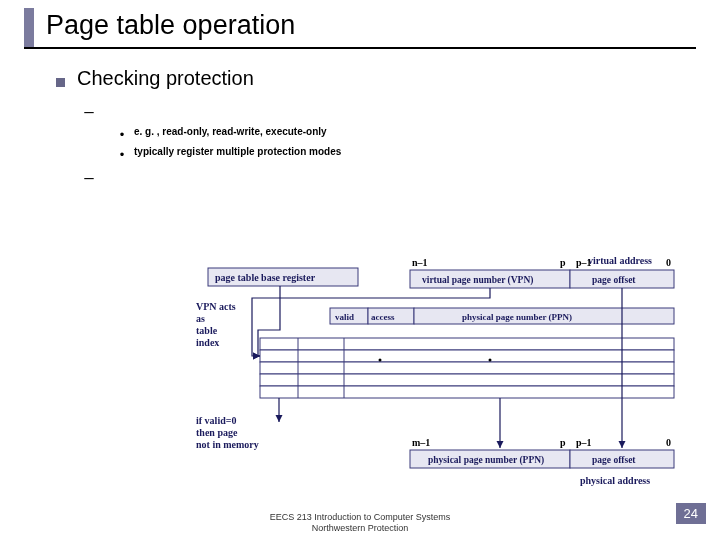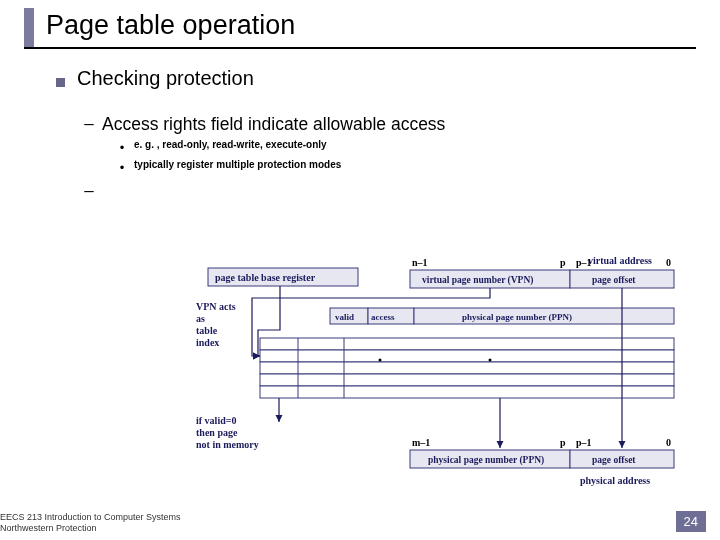--- a/index.html
+++ b/index.html
@@ -30,47 +30,47 @@
   .title-underline {
     height: 2px;
     background: #000;
     margin: 0 24px 0 24px;
   }
   .content {
     padding: 18px 40px 0 56px;
     font-size: 16px;
     color: #000;
   }
-  .b1 { display:flex; align-items:center; margin-bottom:24px; }
+  .b1 { display:flex; align-items:center; margin-bottom:12px; }
   .b1 .sq { width:9px; height:9px; background:#666688; margin-top:7px; margin-right:12px; flex-shrink:0; }
   .b1 .txt { font-size:20px; }
   .b2 { display:flex; align-items:flex-start; margin:4px 0 4px 28px; }
   .b2 .dash { width:10px; text-align:center; margin-right:8px; font-size:17px; }
   .b2 .txt { font-size:17.5px; }
   .b3 { display:flex; align-items:flex-start; margin:2px 0 2px 62px; }
   .b3 .dot { width:8px; text-align:center; margin-right:8px; font-size:13px; line-height:18px; }
   .b3 .txt { font-size:10px; font-weight:bold; }
   .diagram-wrap {
     position:absolute;
     left:170px; top:252px;
     width:510px; height:248px;
   }
   .footer {
     position:absolute;
     bottom:6px;
     width:100%;
-    text-align:left;
+    text-align:center;
     font-size:9px;
     color:#333;
     line-height:1.2;
   }
   .pagenum {
     position:absolute;
     right:14px;
-    bottom:8px;
+    bottom:16px;
     background:#6f6f95;
     color:#fff;
     font-size:13px;
     padding:3px 8px;
   }
 </style>
 </head>
 <body>
 
 <div class="title-row">
@@ -79,21 +79,20 @@
 </div>
 <div class="title-underline"></div>
 
 <div class="content">
   <div class="b1">
     <div class="sq"></div>
     <div class="txt">Checking protection</div>
   </div>
   <div class="b2">
     <div class="dash">–</div>
-    <div class="txt">Access rights field indicate allowable access</div>
   </div>
   <div class="b3">
     <div class="dot">•</div>
     <div class="txt">e. g. , read-only, read-write, execute-only</div>
   </div>
   <div class="b3">
     <div class="dot">•</div>
     <div class="txt">typically register multiple protection modes</div>
   </div>
   <div class="b2">

